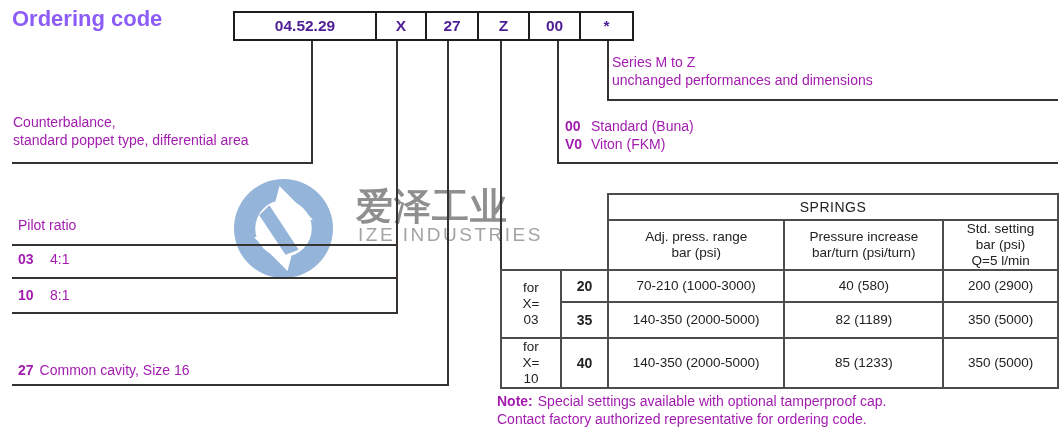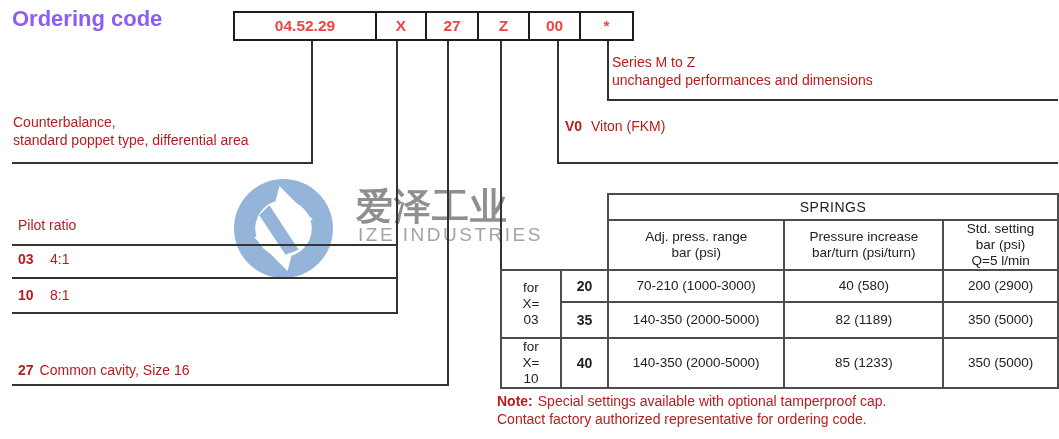--- a/index.html
+++ b/index.html
@@ -11,26 +11,26 @@
   
   .vline { position:absolute; width:2px; background:#35322f; z-index:1; }
   .hline { position:absolute; height:2px; background:#35322f; z-index:1; }
   
   .codes {
     position:absolute; left:233px; top:11px; display:flex;
     border:2px solid #1f1d1c; background:#fff; z-index:2;
   }
   .codes .cell {
     height:26px; line-height:26px; text-align:center;
-    font-weight:bold; font-size:15.5px; color:#ef4444;
+    font-weight:bold; font-size:15.5px; color:#4c1d95;
     border-left:2px solid #1f1d1c;
   }
   .codes .cell:first-child { border-left:none; }
   
-  .lbl { position:absolute; font-size:14px; line-height:18px; color:#b91c1c; z-index:2; white-space:nowrap; }
+  .lbl { position:absolute; font-size:14px; line-height:18px; color:#a21caf; z-index:2; white-space:nowrap; }
   .title { position:absolute; left:12px; top:6px; font-size:22px; font-weight:bold; color:#8b5cf6; z-index:2; }
   .b { font-weight:bold;margin-top:16px; }
   .ratio-code { display:inline-block; width:32px; font-weight:bold; }
   .seal-code  { display:inline-block; width:26px; font-weight:bold; }
   .cav-code   { font-weight:bold; margin-right:6px; }
   
   table.springs {
     position:absolute; left:500px; top:193px; z-index:2;
     border-collapse:collapse; table-layout:fixed;
     font-size:13.5px; color:#222;
@@ -112,20 +112,23 @@
     <span class="cav-code">27</span><span>Common cavity, Size 16</span>
   </div>
 
   <div class="lbl" style="left:612px; top:53px;">
     <div>Series M to Z</div>
     <div>unchanged performances and dimensions</div>
   </div>
 
   <div class="lbl" style="left:565px; top:117px;">
     <div>
+      <span class="seal-code">00</span><span>Standard (Buna)</span>
+    </div>
+    <div>
       <span class="seal-code">V0</span><span>Viton (FKM)</span>
     </div>
   </div>
 
   <table class="springs">
     <colgroup>
       <col style="width:60px">
         <col style="width:47px">
         <col style="width:177px">
         <col style="width:159px">

